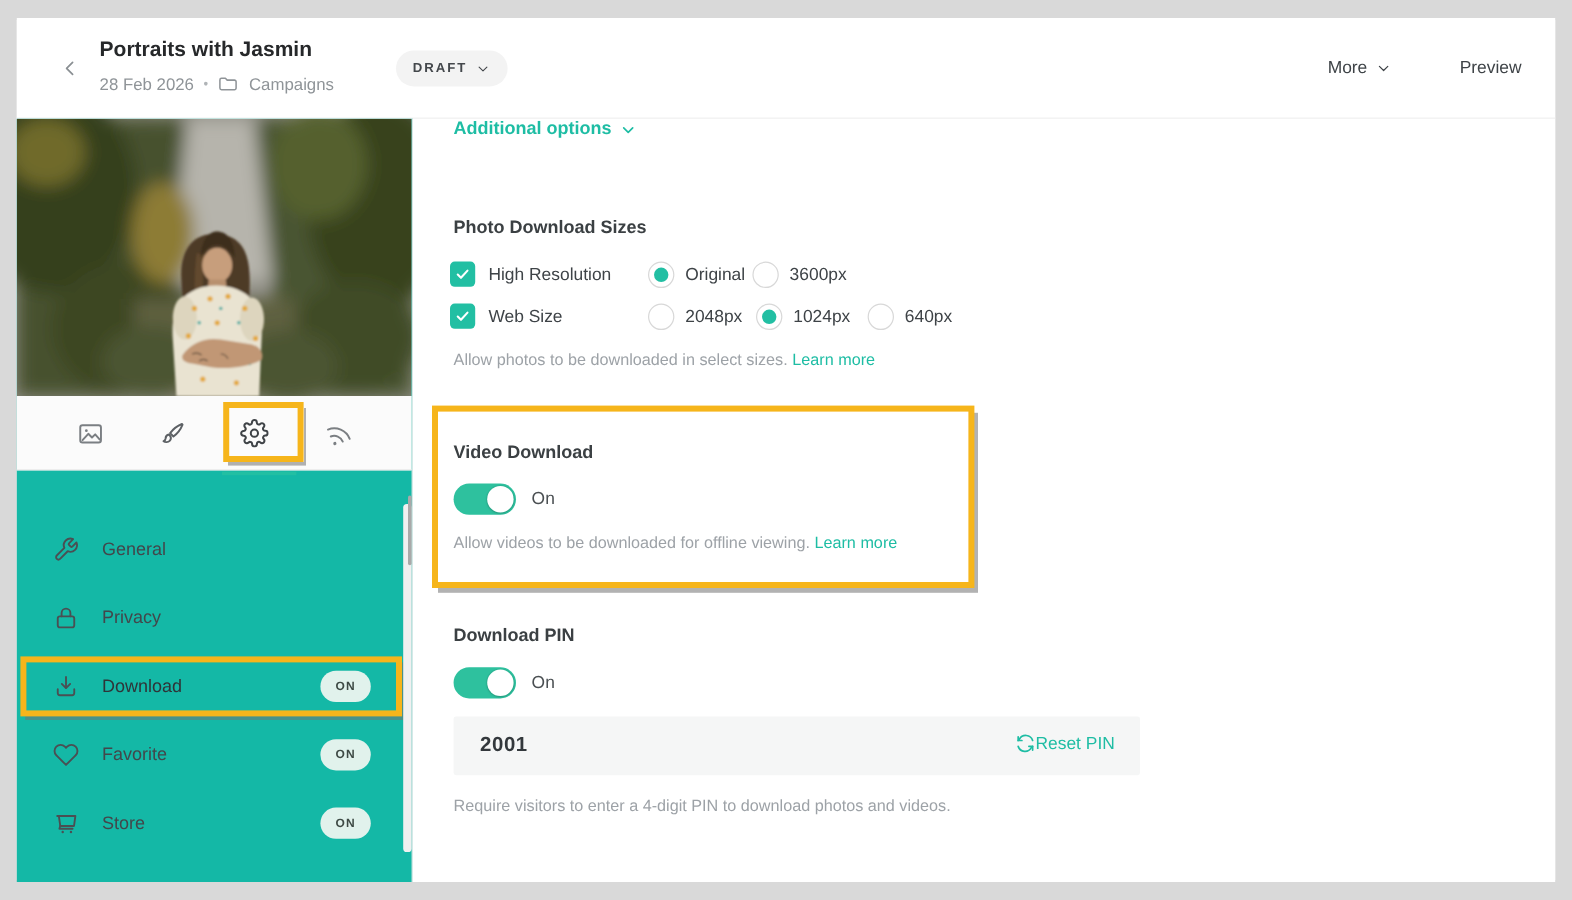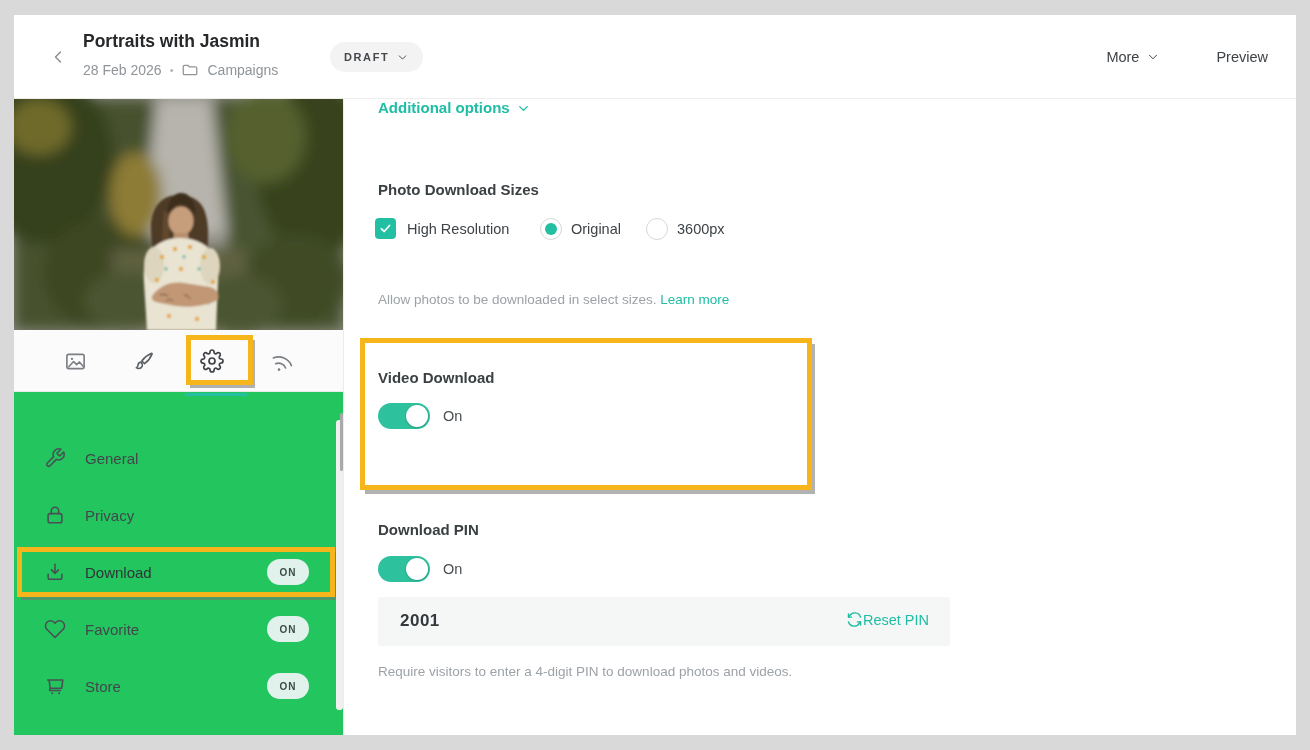--- a/index.html
+++ b/index.html
@@ -11,21 +11,21 @@
   .hdr { position:absolute; left:0; top:0; width:100%; height:84px; background:#fff; border-bottom:1px solid #ededed; }
   .back { position:absolute; left:30px; top:28px; width:28px; height:28px; color:#8a8f93; display:flex; align-items:center; justify-content:center; cursor:pointer; }
   .ttl { position:absolute; left:69px; top:16px; font-size:17.5px; font-weight:700; color:#26282a; }
   .sub { position:absolute; left:69px; top:46px; display:flex; align-items:center; gap:8px; font-size:14px; color:#8f9498; }
   .sub .dot { font-size:11px; color:#b0b4b7; }
   .pill { position:absolute; left:316px; top:27px; height:30px; padding:0 14px; background:#f3f3f3; border-radius:15px; display:flex; align-items:center; gap:7px; font-size:11px; font-weight:700; letter-spacing:1.6px; color:#44484c; cursor:pointer; }
   .hdr-right { position:absolute; right:28px; top:0; height:84px; display:flex; align-items:center; gap:56px; }
   .hdr-act { display:flex; align-items:center; gap:7px; font-size:14.5px; color:#3e4347; cursor:pointer;justify-content:space-between; }
 
   
-  .side { position:absolute; left:0; top:84px; width:330px; height:636px; border-right:1px solid #ececec; background:#22c55e; }
+  .side { position:absolute; left:0; top:84px; width:330px; height:636px; border-right:1px solid #ececec; background:#14b8a6; }
   .photo { position:absolute; left:0; top:0; width:329px; height:231px; overflow:hidden; }
   .tabbar { position:absolute; left:0; top:231px; width:329px; height:62px; background:#fbfbfb; border-bottom:1px solid #e9e9e9; }
   .tab { position:absolute; top:0; width:56px; height:62px; display:flex; align-items:center; justify-content:center; cursor:pointer; }
   .tab-underline { position:absolute; left:171px; top:294px; width:62px; height:3px; background:#22bfa3; }
   .hl-gear { position:absolute; left:172px; top:236px; width:67px; height:50px; border:5px solid #f6b51b; box-shadow:3px 4px 0 -1px rgba(115,115,115,.55); pointer-events:none; }
 
   .menu { position:absolute; left:0; top:293px; width:329px; height:343px; }
   .mrow { position:absolute; left:0; width:329px; height:56px; cursor:pointer; }
   .mic { position:absolute; left:30px; top:50%; transform:translateY(-50%); width:22px; height:22px; color:#4a4f53; }
   .mlab { position:absolute; left:71px; top:50%; transform:translateY(-50%); font-size:15px; color:#42474b; }
@@ -257,37 +257,63 @@
             <svg class="ic" width="13" height="13" viewBox="0 0 24 24" style="color:#fff;stroke-width:3.2">
                 <path d="M4.5 12.5l5 5 10-11"></path>
               </svg>
           </span>
           <span class="olab">High Resolution</span>
         </div>
         <div class="radio-opt" style="left:196px">
           <span class="rad sel"></span>
           <span class="olab">Original</span>
         </div>
-        <div class="radio-opt" style="left:302px">
+        <div class="radio-opt" style="left:283px">
           <span class="rad"></span>
           <span class="olab">3600px</span>
         </div>
       </div>
 
+      <div class="optrow" style="top:154px">
+        <div class="cbwrap">
+          <span class="cbox">
+            <svg class="ic" width="13" height="13" viewBox="0 0 24 24" style="color:#fff;stroke-width:3.2">
+                <path d="M4.5 12.5l5 5 10-11"></path>
+              </svg>
+          </span>
+          <span class="olab">Web Size</span>
+        </div>
+        <div class="radio-opt" style="left:196px">
+          <span class="rad"></span>
+          <span class="olab">2048px</span>
+        </div>
+        <div class="radio-opt" style="left:286px">
+          <span class="rad sel"></span>
+          <span class="olab">1024px</span>
+        </div>
+        <div class="radio-opt" style="left:379px">
+          <span class="rad"></span>
+          <span class="olab">640px</span>
+        </div>
+      </div>
 
       <div class="helper" style="top:193px">
         <span>Allow photos to be downloaded in select sizes.</span>
         <span class="ilink">Learn more</span>
       </div>
 
       <div class="h2" style="top:270px">Video Download</div>
       <div class="toggle" style="top:304px">
         <span class="knob"></span>
       </div>
       <div class="onlab" style="top:309px">On</div>
+      <div class="helper" style="top:346px">
+        <span>Allow videos to be downloaded for offline viewing.</span>
+        <span class="ilink">Learn more</span>
+      </div>
       <div class="hl-video"></div>
 
       <div class="h2" style="top:422px">Download PIN</div>
       <div class="toggle" style="top:457px">
         <span class="knob"></span>
       </div>
       <div class="onlab" style="top:462px">On</div>
 
       <div class="pinbox">
         <span class="pinval">2001</span>

